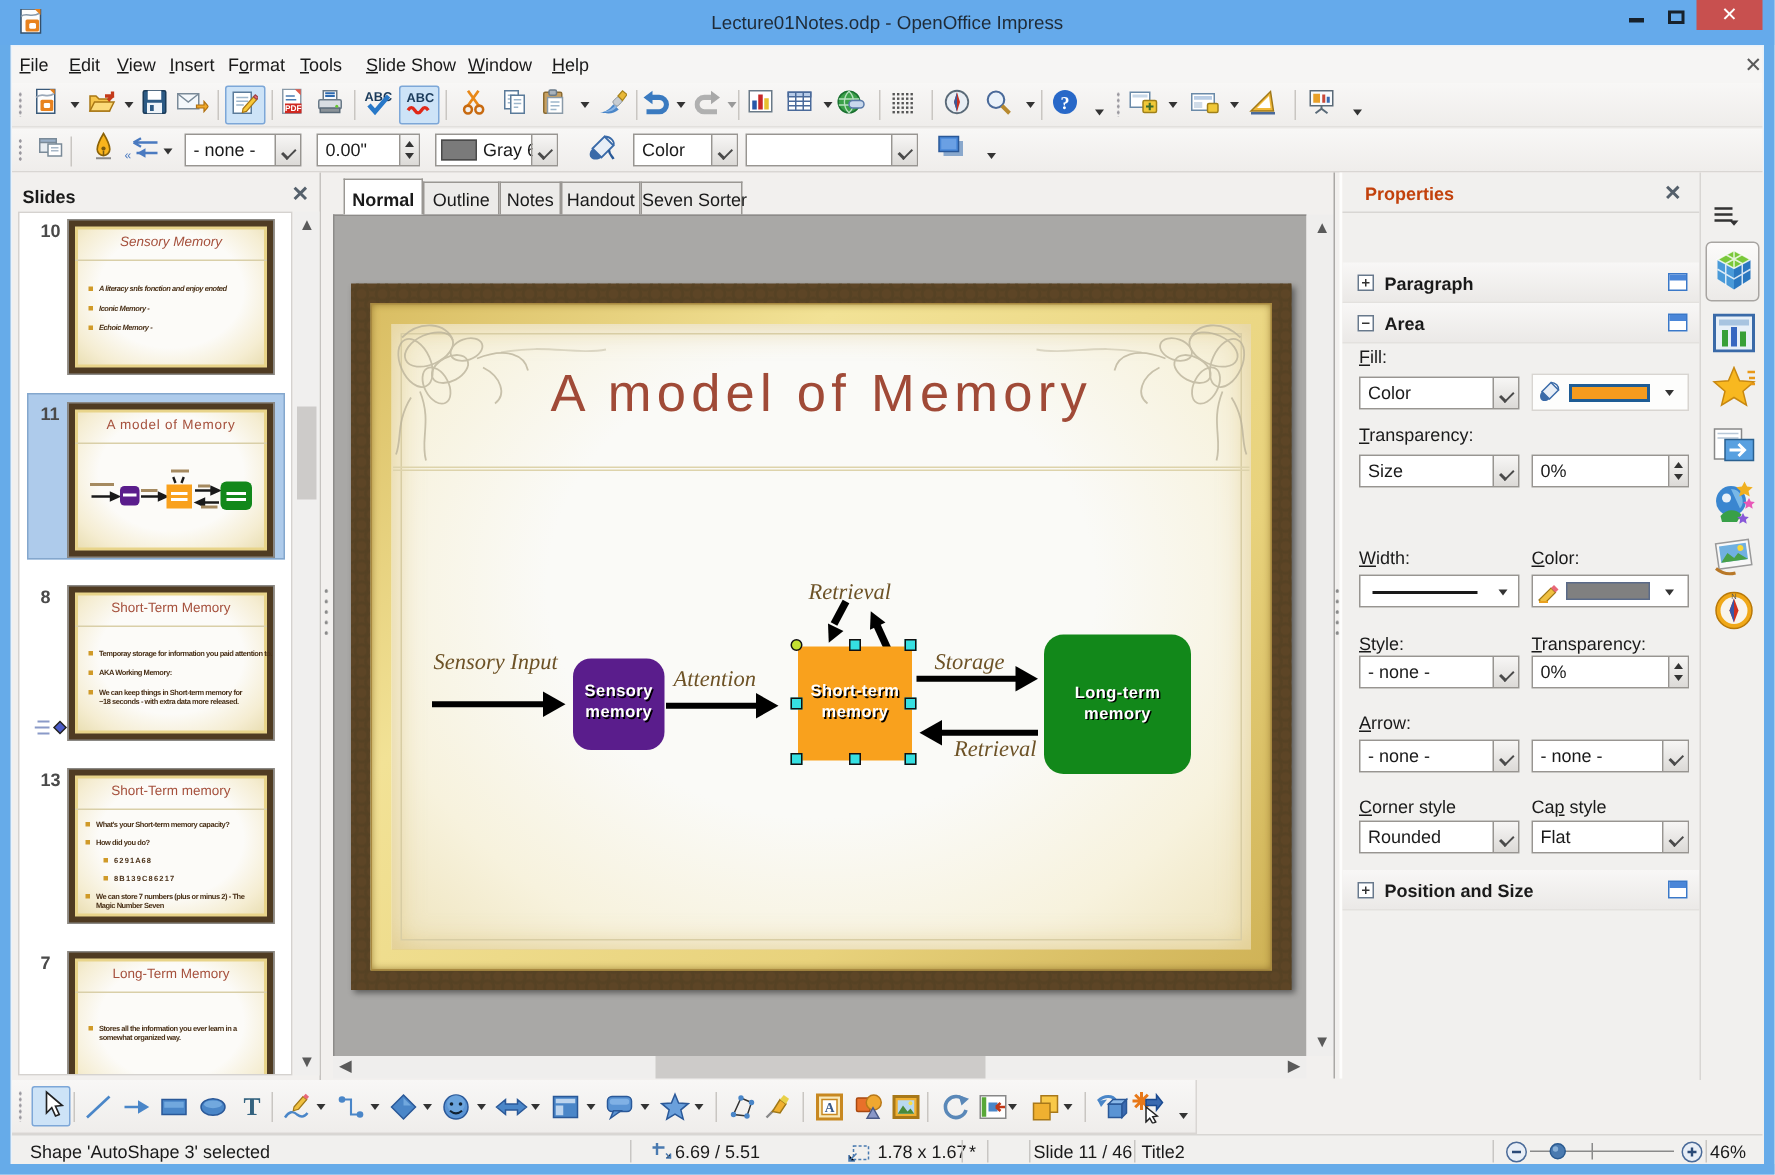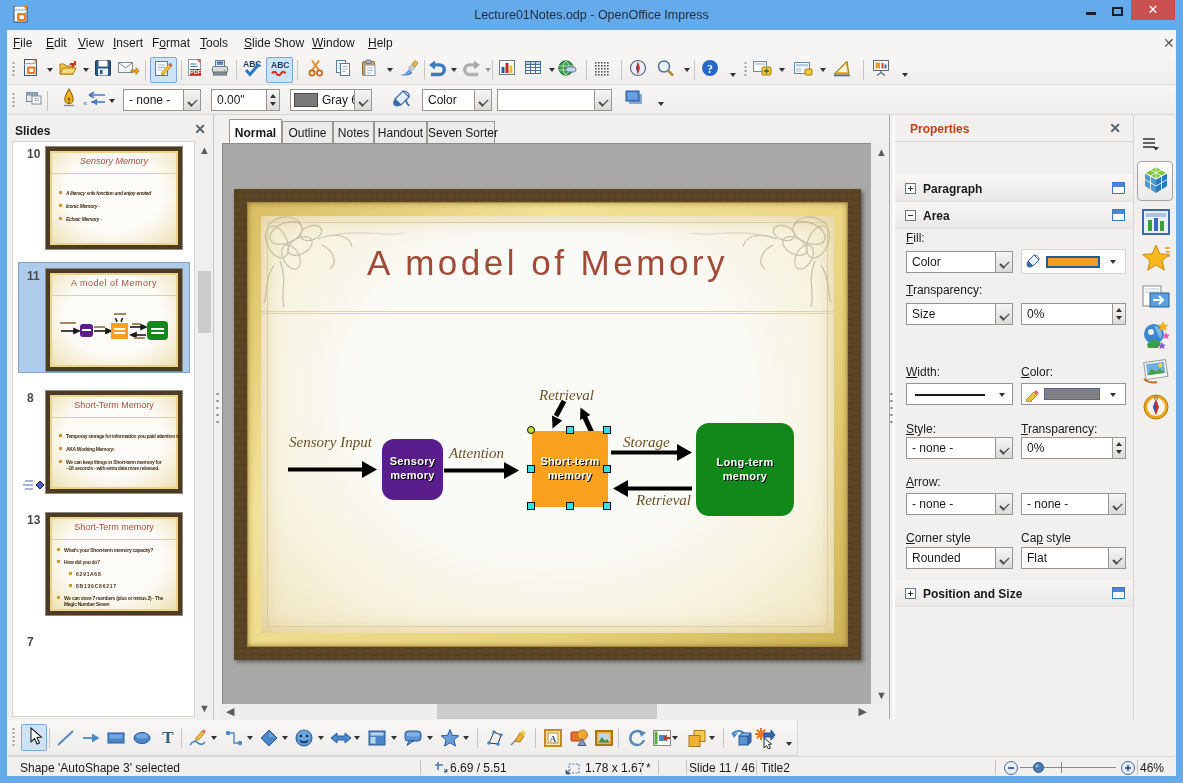--- a/index.html
+++ b/index.html
@@ -519,20 +519,27 @@
         <div class="pap"></div>
   <div class="tt">Short-Term memory</div>
         <div class="tline"></div>
   <div class="mb" style="left:18px; top:34px;">What's your Short-term memory capacity?</div>
   <div class="mb" style="left:18px; top:46px;">How did you do?</div>
   <div class="mb" style="left:30px; top:58px;">6 2 9 1 A 6 8</div>
   <div class="mb" style="left:30px; top:70px;">8 B 1 3 9 C 8 6 2 1 7</div>
   <div class="mb" style="left:18px; top:82px; width:100px;">We can store 7 numbers (plus or minus 2) - The Magic Number Seven</div>
 </div>
 <span class="snum" style="left:14px; top:493px;">7</span>
+<div class="thumb" style="top:492px;">
+  <div class="gold"></div>
+        <div class="pap"></div>
+  <div class="tt">Long-Term Memory</div>
+        <div class="tline"></div>
+  <div class="mb" style="left:20px; top:48px; width:100px;">Stores all the information you ever learn in a somewhat organized way.</div>
+</div>
 </div>
   <div id="sp-scroll">
     <span class="arr" style="right:3px; top:4px;">▲</span>
     <span class="arr" style="right:3px; bottom:4px;">▼</span>
     <div id="sp-thumb" style="top:130px; height:62px;"></div>
   </div>
 </div>
 
 <div id="tabsrow">
   <div class="tab on" style="left:7px; width:53px;">Normal</div>

